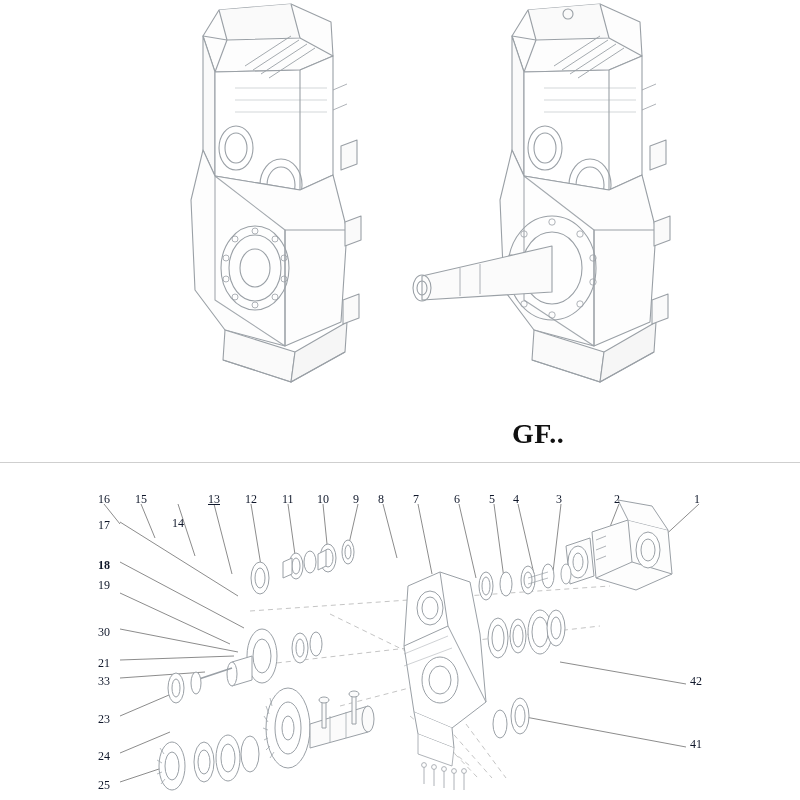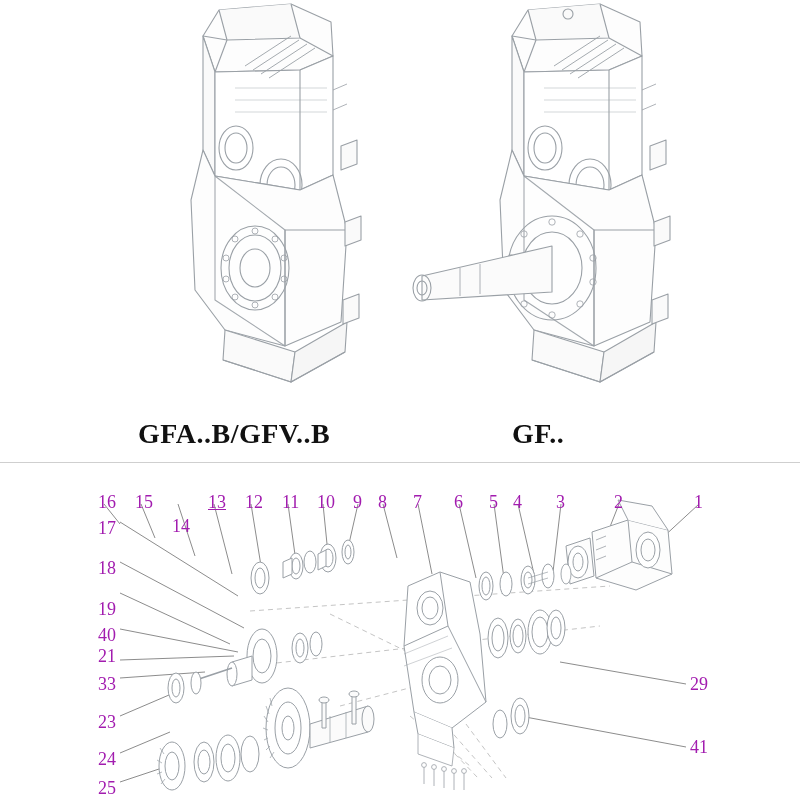--- a/index.html
+++ b/index.html
@@ -35,22 +35,22 @@
     position:absolute;left:0;top:462px;width:800px;height:1px;
     background:#cfcfcf;
   }
 
   
   .explode{position:absolute;left:0;top:466px;width:800px;height:334px;}
 
   .num{
     position:absolute;
     font-family:"Liberation Serif", serif;
-    font-size:18px;
-    color:#a21caf;
+    font-size:12px;
+    color:#0f172a;
     white-space:nowrap;
   }
 
   svg{display:block;overflow:visible;}
 </style>
 </head>
 <body>
 
 <div id="page">
 
@@ -160,21 +160,20 @@
         <path d="M200 382 L254 352 L256 322 L204 352 Z" fill="#f6f6f6"></path>
         <path d="M132 360 L200 382 L254 352"></path>
 
         <path d="M250 146 L266 140 L266 164 L250 170 Z" fill="#fafafa"></path>
         <path d="M252 300 L268 294 L268 318 L252 324 Z" fill="#fafafa"></path>
         <path d="M254 222 L270 216 L270 240 L254 246 Z" fill="#fafafa"></path>
         <path d="M242 90 L256 84 M242 110 L256 104" stroke-width="0.8"></path>
       </svg>
     </div>
 
-    <div class="fig-caption cap-left">GFA..B/GFV..B</div>
     <div class="fig-caption cap-right">GF..</div>
   </div>
 
   <div class="divider"></div>
 
   <div class="explode">
     <svg width="800" height="334" viewBox="0 0 800 334" fill="none" stroke="#9aa0a6" stroke-width="1" stroke-linejoin="round">
 
       <g stroke="#6f6f6f" stroke-width="0.8">
         <path d="M104 38 L120 58"></path>
@@ -364,26 +363,26 @@
     <div class="num" style="left:378px;top:26px;">8</div>
     <div class="num" style="left:413px;top:26px;">7</div>
     <div class="num" style="left:454px;top:26px;">6</div>
     <div class="num" style="left:489px;top:26px;">5</div>
     <div class="num" style="left:513px;top:26px;">4</div>
     <div class="num" style="left:556px;top:26px;">3</div>
     <div class="num" style="left:614px;top:26px;">2</div>
     <div class="num" style="left:694px;top:26px;">1</div>
 
     <div class="num" style="left:98px;top:52px;">17</div>
-    <div class="num" style="left:98px;top:92px;">18</div>
-    <div class="num" style="left:98px;top:133px;">19</div>
-    <div class="num" style="left:98px;top:159px;">40</div>
-    <div class="num" style="left:98px;top:180px;">21</div>
+    <div class="num" style="left:98px;top:92px;font-weight:bold;">18</div>
+    <div class="num" style="left:98px;top:112px;">19</div>
+    <div class="num" style="left:98px;top:159px;">30</div>
+    <div class="num" style="left:98px;top:190px;">21</div>
     <div class="num" style="left:98px;top:208px;">33</div>
     <div class="num" style="left:98px;top:246px;text-align:center;">23</div>
     <div class="num" style="left:98px;top:283px;">24</div>
     <div class="num" style="left:98px;top:312px;">25</div>
 
-    <div class="num" style="left:690px;top:208px;">29</div>
+    <div class="num" style="left:690px;top:208px;">42</div>
     <div class="num" style="left:690px;top:271px;">41</div>
   </div>
 
 </div>
 
 </body></html>

